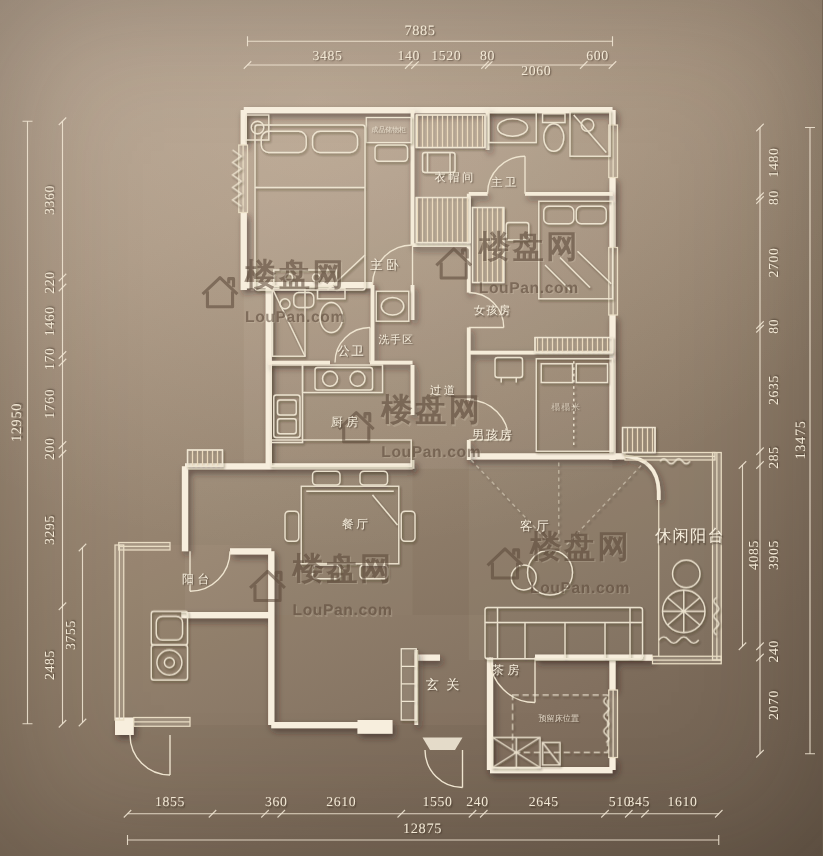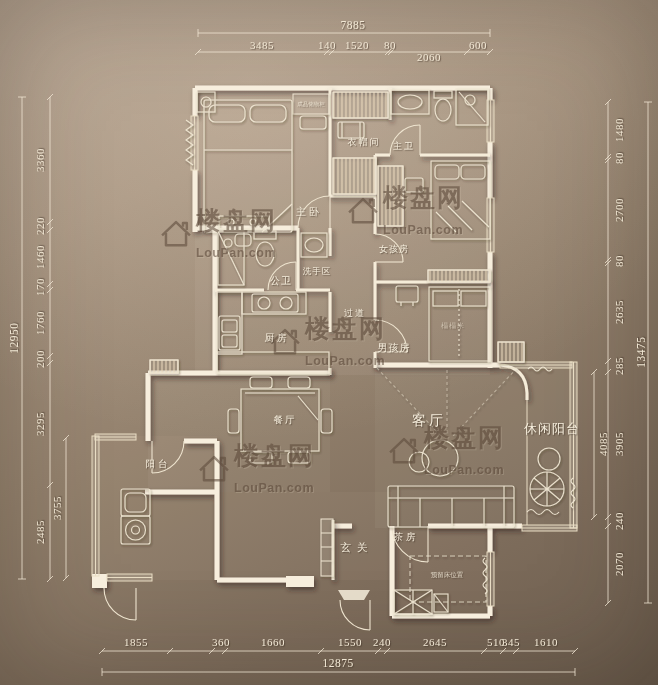--- a/index.html
+++ b/index.html
@@ -422,29 +422,29 @@
   <div class="lbl" style="left:364px;top:142px;font-size:9px;letter-spacing:2px;">衣帽间</div>
   <div class="lbl" style="left:404px;top:146px;font-size:9px;letter-spacing:2px;">主卫</div>
   <div class="lbl" style="left:394px;top:249px;font-size:9px;letter-spacing:1px;">女孩房</div>
   <div class="lbl" style="left:317px;top:272px;font-size:8.5px;letter-spacing:1px;">洗手区</div>
   <div class="lbl" style="left:281px;top:281px;font-size:10px;letter-spacing:1px;">公卫</div>
   <div class="lbl" style="left:355px;top:313px;font-size:9px;letter-spacing:2px;">过道</div>
   <div class="lbl" style="left:277px;top:338px;font-size:9.5px;letter-spacing:3px;">厨房</div>
   <div class="lbl" style="left:394px;top:348px;font-size:10px;letter-spacing:1px;">男孩房</div>
   <div class="lbl" style="left:453px;top:326px;font-size:7px;opacity:.55;letter-spacing:1px;">榻榻米</div>
   <div class="lbl" style="left:285px;top:420px;font-size:9.5px;letter-spacing:2px;">餐厅</div>
-  <div class="lbl" style="left:429px;top:421px;font-size:14px;letter-spacing:3px;">客厅</div>
+  <div class="lbl" style="left:429px;top:421px;font-size:10px;letter-spacing:3px;">客厅</div>
   <div class="lbl" style="left:552px;top:429px;font-size:13px;letter-spacing:1px;">休闲阳台</div>
   <div class="lbl" style="left:158px;top:464px;font-size:9.5px;letter-spacing:3px;">阳台</div>
   <div class="lbl" style="left:357px;top:548px;font-size:10.5px;letter-spacing:6px;">玄关</div>
   <div class="lbl" style="left:406px;top:537px;font-size:9.5px;letter-spacing:3px;">茶房</div>
   <div class="lbl" style="left:447px;top:575px;font-size:6.5px;opacity:.8;">预留床位置</div>
   <div class="lbl" style="left:311px;top:104px;font-size:5.5px;opacity:.8;">成品储物柜</div>
 
-  <div class="dim total" style="left:353px;top:25px;text-align:center;">7885</div>
+  <div class="dim total" style="left:336px;top:25px;text-align:center;">7885</div>
   <div class="dim" style="left:262px;top:45px;">3485</div>
   <div class="dim" style="left:327px;top:45px;">140</div>
   <div class="dim" style="left:357px;top:45px;">1520</div>
   <div class="dim" style="left:390px;top:45px;">80</div>
   <div class="dim" style="left:429px;top:45px;margin-top:12px;">2060</div>
   <div class="dim" style="left:478px;top:45px;">600</div>
 
   <div class="dim v total" style="left:14px;top:338px;">12950</div>
   <div class="dim v" style="left:40px;top:160px;">3360</div>
   <div class="dim v" style="left:40px;top:226px;">220</div>
@@ -465,21 +465,21 @@
   <div class="dim v" style="left:619px;top:366px;">285</div>
   <div class="dim v" style="left:619px;top:444px;">3905</div>
   <div class="dim v" style="left:619px;top:521px;">240</div>
   <div class="dim v" style="left:619px;top:564px;">2070</div>
   <div class="dim v" style="left:603px;top:444px;">4085</div>
 
   <div class="dim total" style="left:338px;top:663px;">12875</div>
   <div class="dim" style="left:136px;top:642px;">1855</div>
   <div class="dim" style="left:191px;top:666px;margin-top:29px;">1150</div>
   <div class="dim" style="left:221px;top:642px;">360</div>
-  <div class="dim" style="left:273px;top:642px;">1660</div>
+  <div class="dim" style="left:273px;top:642px;">2610</div>
   <div class="dim" style="left:350px;top:642px;">1550</div>
   <div class="dim" style="left:382px;top:642px;">240</div>
   <div class="dim" style="left:435px;top:642px;">2645</div>
   <div class="dim" style="left:496px;top:642px;">510</div>
   <div class="dim" style="left:511px;top:642px;">345</div>
   <div class="dim" style="left:546px;top:642px;">1610</div>
 
 </div>
 
 </body></html>

